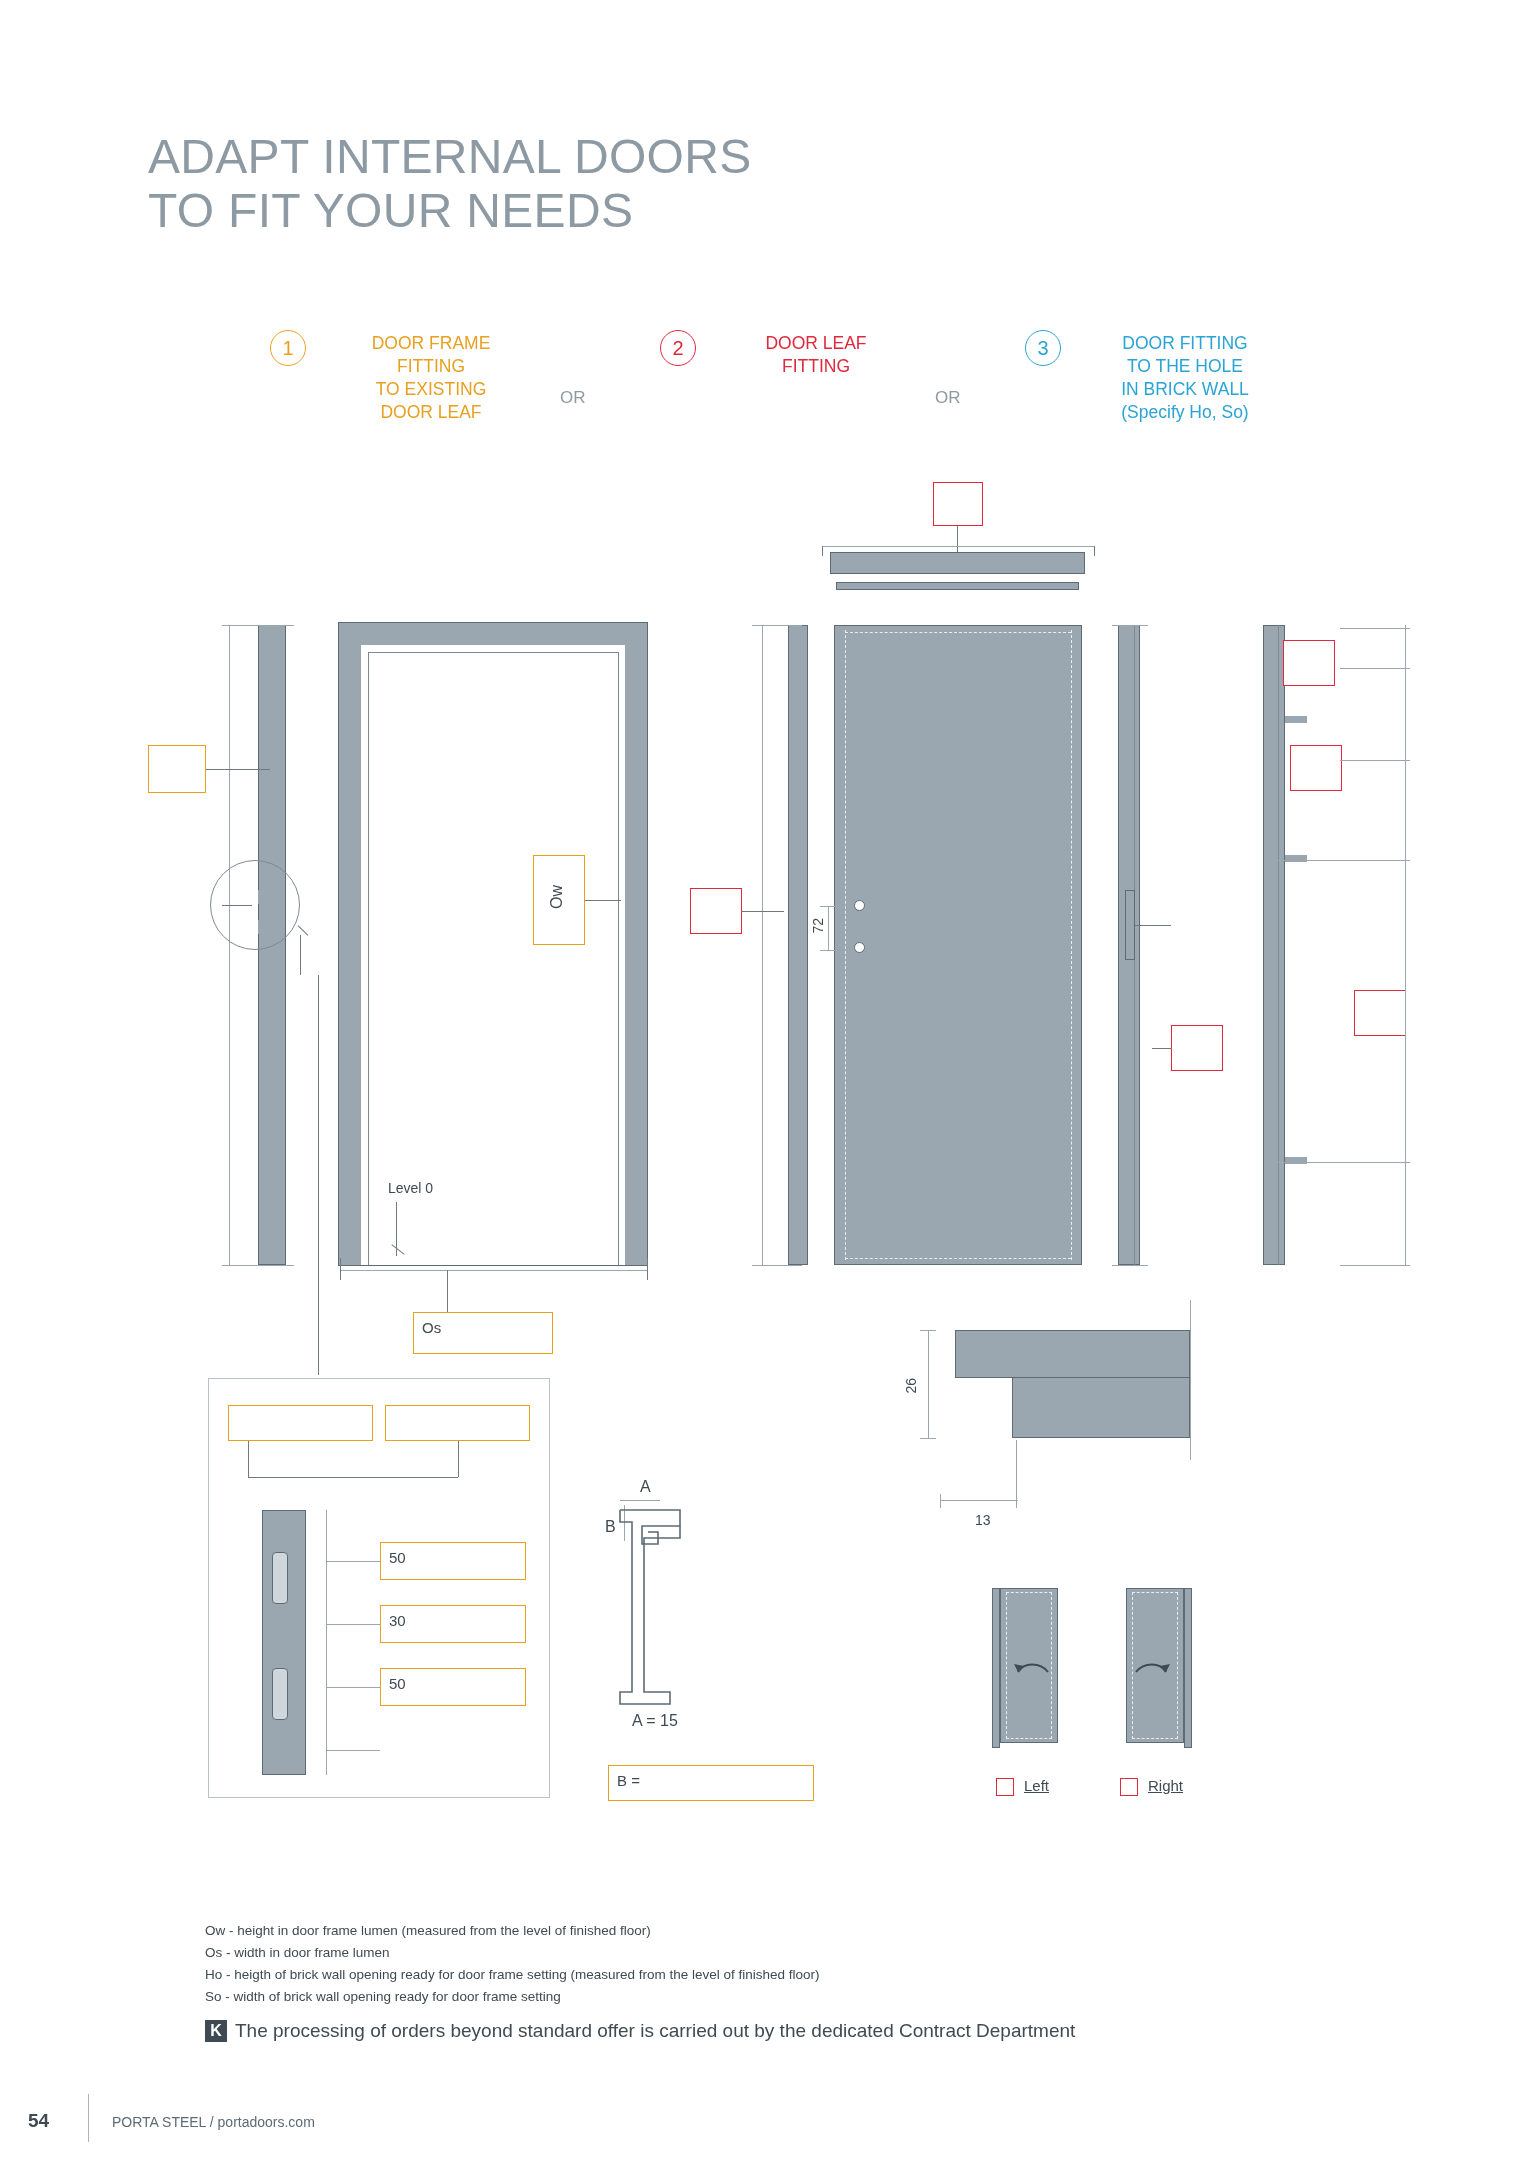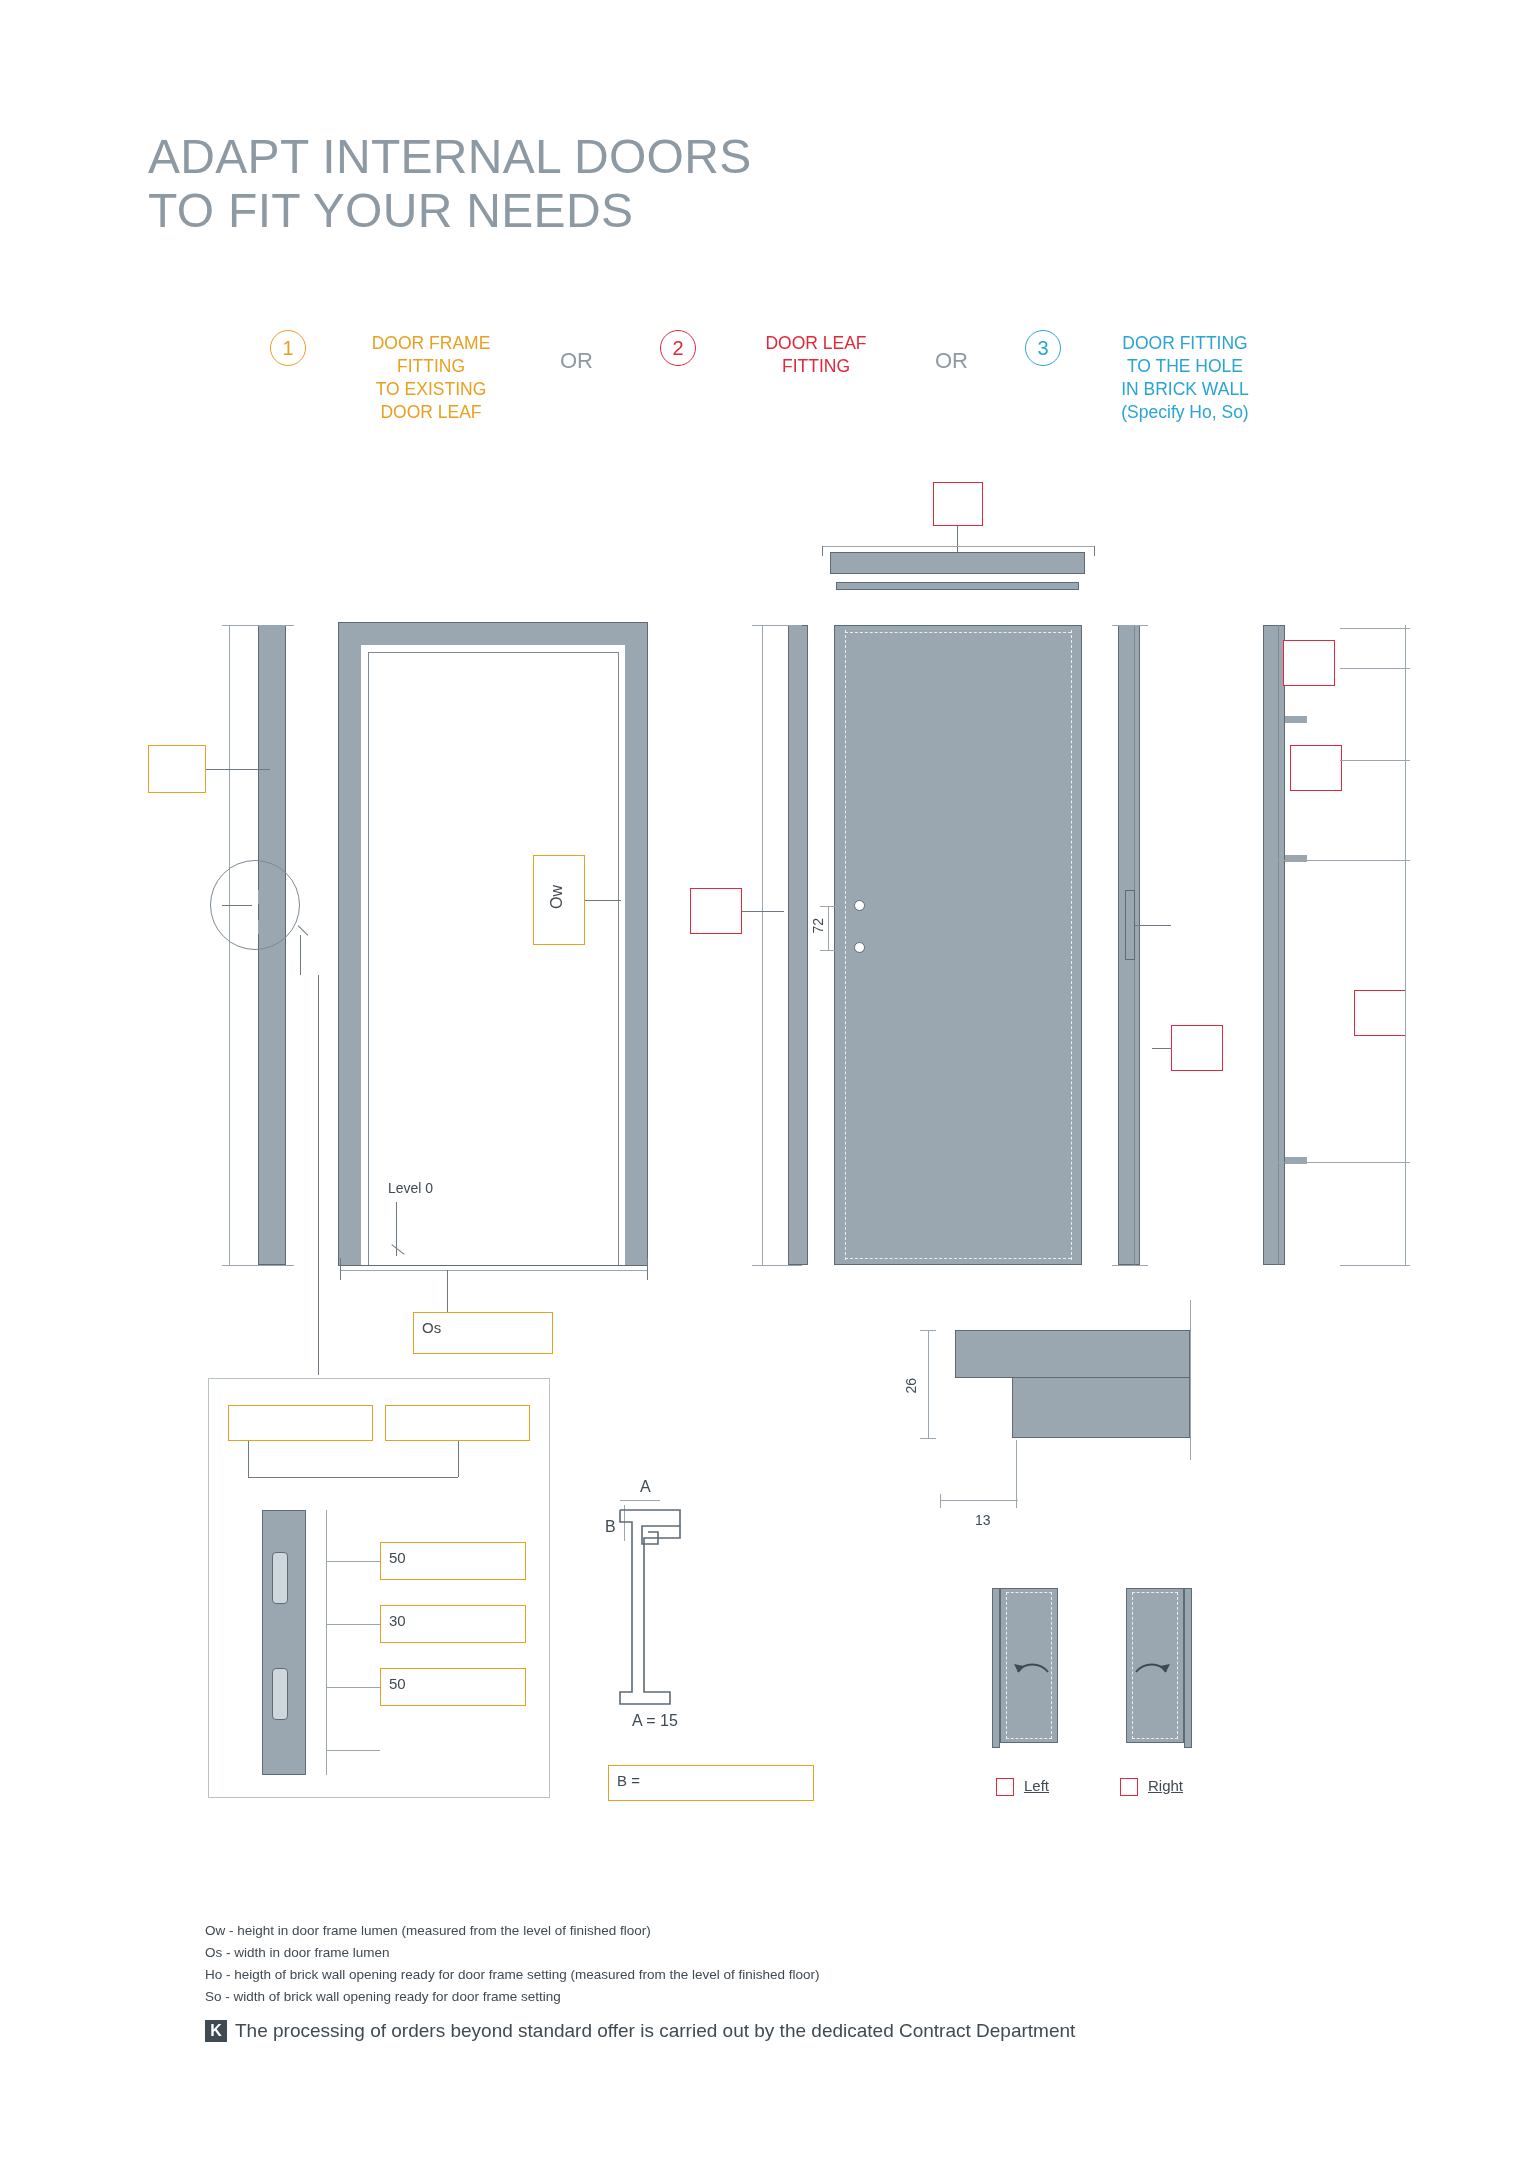--- a/index.html
+++ b/index.html
@@ -24,21 +24,21 @@
 
   
   .opt { position:absolute; text-align:center; }
   .circ {
     width:36px; height:36px; border-radius:50%;
     border:1.6px solid currentColor;
     display:flex; align-items:center; justify-content:center;
     font-size:20px; line-height:1;
   }
   .opt-label { font-size:17.5px; line-height:1.32; white-space:pre-line; }
-  .or { position:absolute; font-size:22px; color:#8d9aa3; }
+  .or { position:absolute; font-size:17px; color:#8d9aa3;margin-top:40px; }
 
   .opt1 { left:270px; top:330px; color:#e8a021; }
   .opt1 .circ { position:absolute; left:0; top:0; }
   .opt1 .opt-label { position:absolute; left:56px; top:2px; width:210px; }
 
   .opt2 { left:660px; top:330px; color:#e0293c; }
   .opt2 .circ { position:absolute; left:0; top:0; }
   .opt2 .opt-label { position:absolute; left:56px; top:2px; width:200px; }
 
   .opt3 { left:1025px; top:330px; color:#2aa4d5; }
@@ -309,14 +309,19 @@
     <div>Os - width in door frame lumen</div>
     <div>Ho - heigth of brick wall opening ready for door frame setting (measured from the level of finished floor)</div>
     <div>So - width of brick wall opening ready for door frame setting</div>
   </div>
 
   <div class="contract">
     <span class="kmark">K</span>
     <span>The processing of orders beyond standard offer is carried out by the dedicated Contract Department</span>
   </div>
 
+  <div class="footer">
+    <div class="pg">54</div>
+    <div class="div"></div>
+    <div class="txt">PORTA STEEL / portadoors.com</div>
+  </div>
 
 </div>
 
 </body></html>

